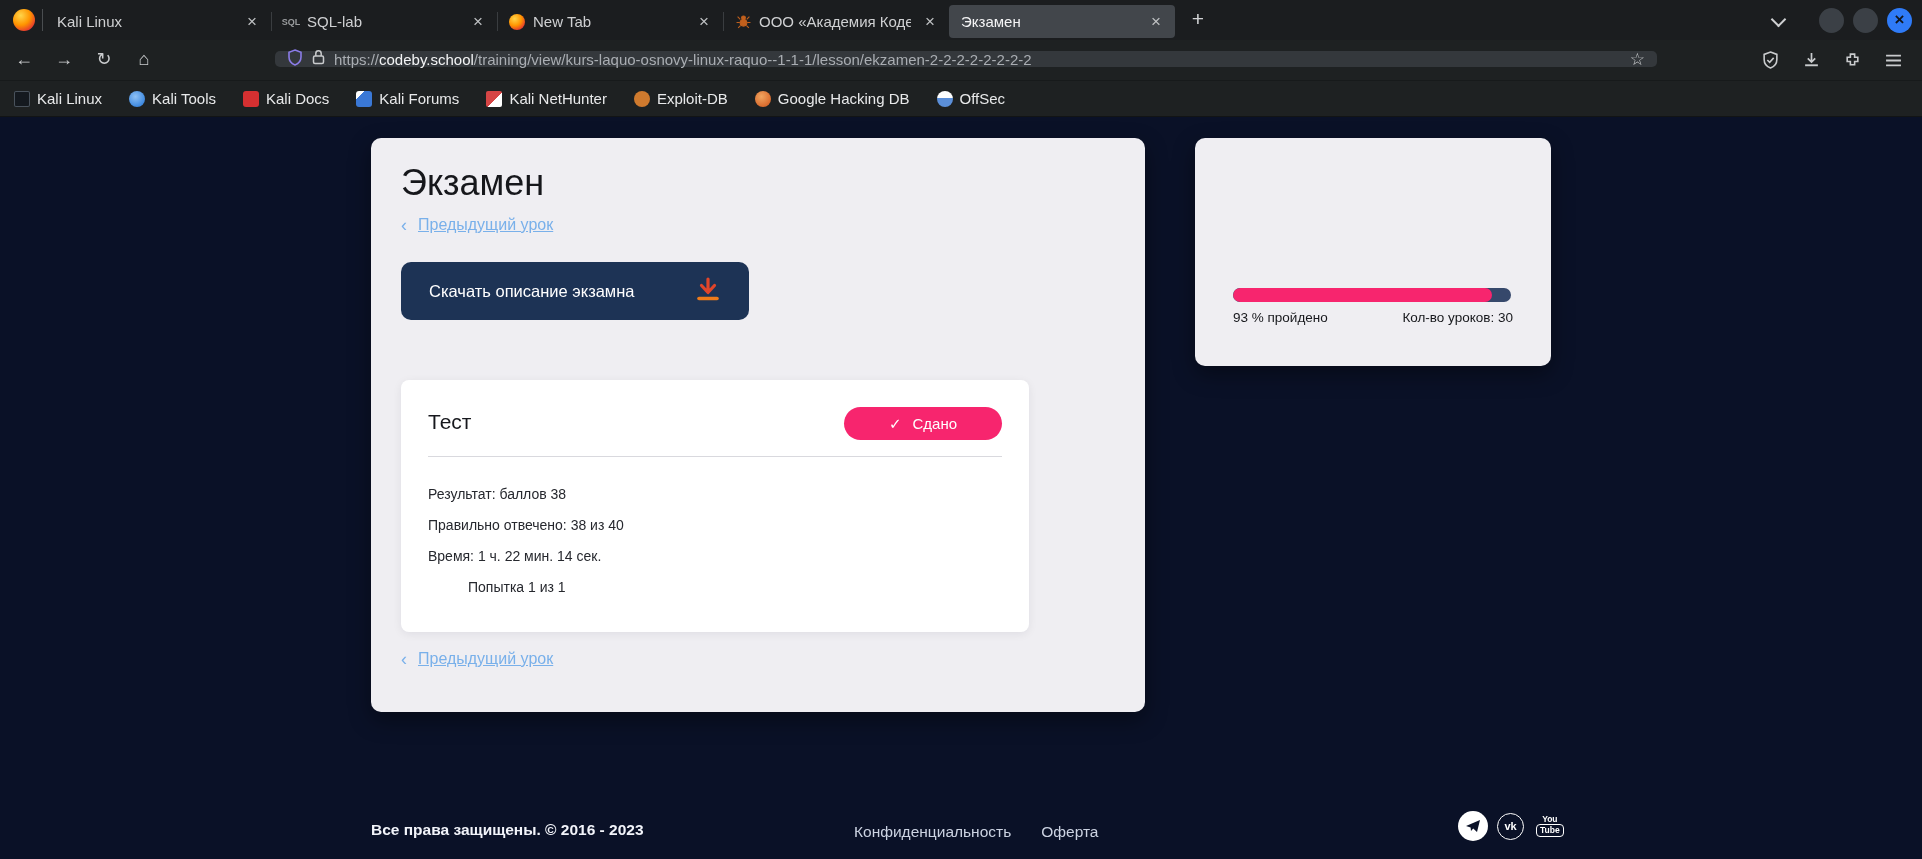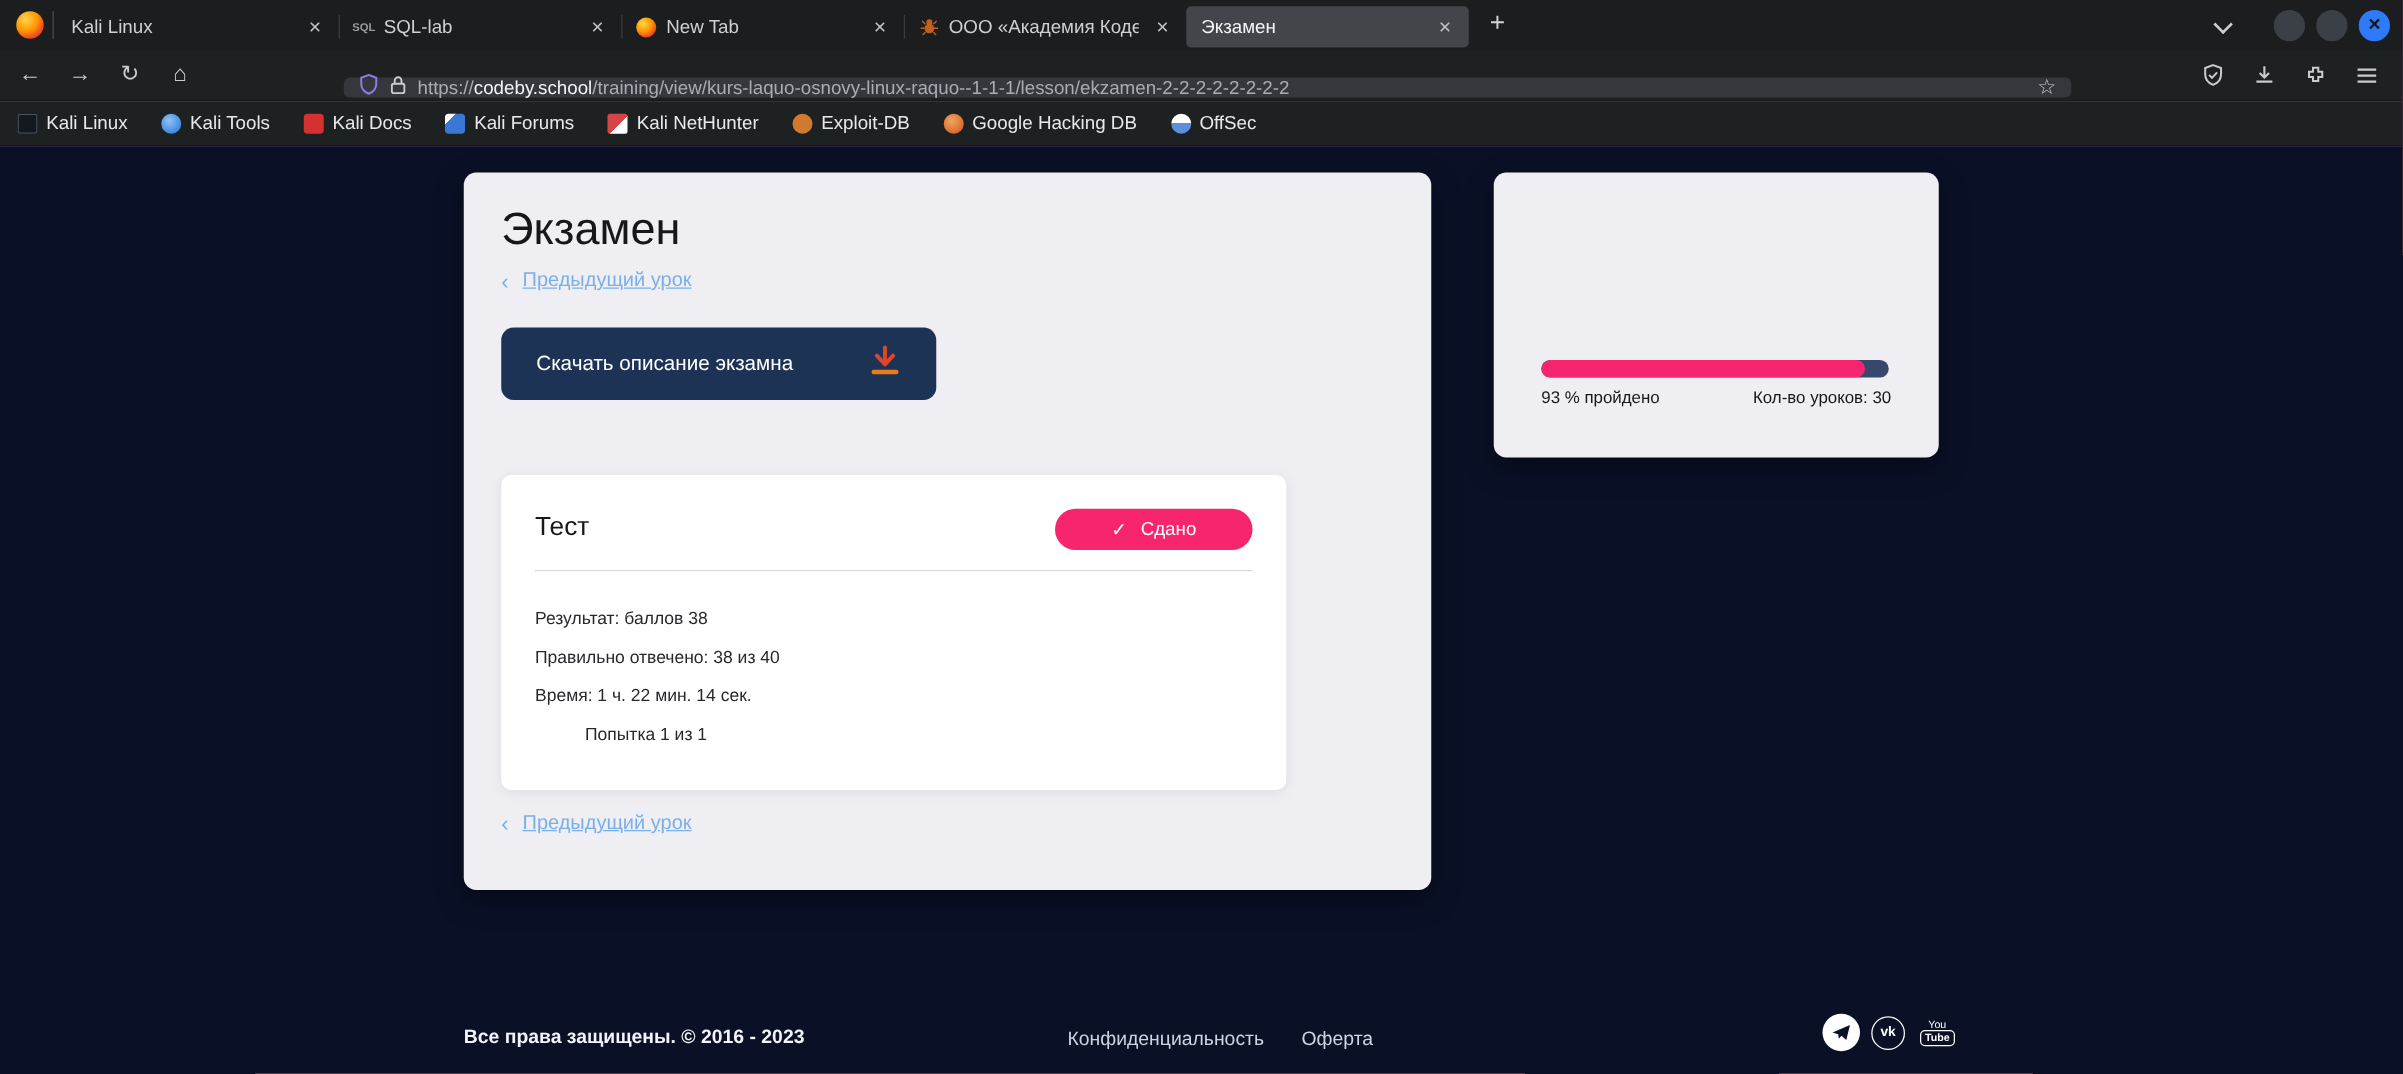--- a/index.html
+++ b/index.html
@@ -1,20 +1,20 @@
 <!DOCTYPE html>
 <html><head>
 <meta charset="utf-8">
 <style>
   * { margin:0; padding:0; box-sizing:border-box; }
   html,body { background:#000; }
   .screen {
     position:relative; width:1922px; height:859px; overflow:hidden;
     font-family:"Liberation Sans","DejaVu Sans",sans-serif;
-    background:#f9a8d4;
+    background:#7f1d1d;
   }
 
   
   .tabbar { position:absolute; top:0; left:0; right:0; height:40px; background:#1b1d1f; display:flex; align-items:center; }
   .app-firefox { width:22px; height:22px; border-radius:50%; margin:0 7px 0 13px;
     background:radial-gradient(circle at 35% 30%, #ffd54a 0%, #ff9500 45%, #e8402a 75%, #b5007f 100%); }
   .app-sep { width:1px; height:22px; background:#4a4d50; margin-right:2px; }
   .tab { width:226px; height:33px; margin-top:3px; display:flex; align-items:center; gap:8px;
     padding:0 8px 0 12px; border-radius:4px; color:#cfd0d2; font-size:15px; position:relative; }
   .tab + .tab::before { content:""; position:absolute; left:0; top:7px; height:19px; width:1px; background:#3a3d40; }
@@ -30,21 +30,21 @@
   .tabs-chevron::before { content:""; position:absolute; left:0; top:0; width:9px; height:9px;
     border-right:2px solid #cfd0d2; border-bottom:2px solid #cfd0d2; transform:rotate(45deg); }
   .win-controls { position:absolute; right:10px; top:8px; display:flex; gap:9px; align-items:center; }
   .win-btn { width:25px; height:25px; border-radius:50%; background:#3b4046; }
   .win-btn.close { background:#2f7bf7; color:#12161b; text-align:center; line-height:24px; font-size:17px; font-weight:bold; }
 
   
   .toolbar { position:absolute; top:40px; left:0; right:0; height:41px; background:#1e2122; border-bottom:1px solid #171a1b; }
   .nav-btns { position:absolute; left:8px; top:5px; display:flex; gap:8px; }
   .nav-icon { width:32px; height:30px; border-radius:4px; color:#c9cbcd; font-size:18px; text-align:center; line-height:29px; }
-  .urlbar { position:absolute; left:275px; top:22px; width:1382px; height:16px; background:#34383c; border-radius:5px;
+  .urlbar { position:absolute; left:275px; top:11px; width:1382px; height:16px; background:#34383c; border-radius:5px;
     display:flex; align-items:center; padding:0 12px; gap:9px; }
   .url-text { font-size:15px; color:#a9adb2; white-space:nowrap; overflow:hidden; }
   .url-text .domain { color:#f3f4f5; }
   .url-star { margin-left:auto; color:#c9cbcd; font-size:17px; }
   .toolbar-right { position:absolute; right:16px; top:6px; display:flex; gap:15px; align-items:center; }
   .tb-icon { width:26px; height:28px; color:#c9cbcd; display:flex; align-items:center; justify-content:center; }
 
   
   .bookmarksbar { position:absolute; top:81px; left:0; right:0; height:36px; background:#1e2122; border-bottom:1px solid #121415;
     display:flex; align-items:center; padding-left:14px; gap:27px; }
@@ -98,21 +98,21 @@
     font-size:13.5px; color:#17181c; }
 
   
   .footer-copyright { position:absolute; left:371px; top:704px; font-size:15.5px; font-weight:bold; color:#f2f4fa; }
   .footer-links { position:absolute; left:854px; top:706px; display:flex; gap:30px; font-size:15.5px; color:#ccd3e2; }
   .socials { position:absolute; left:1458px; top:694px; display:flex; gap:9px; align-items:center; }
   .soc-tg { width:30px; height:30px; border-radius:50%; background:#ffffff; display:flex; align-items:center; justify-content:center; }
   .soc-vk { width:27px; height:27px; border-radius:50%; border:1.5px solid #ffffff; color:#ffffff;
     display:flex; align-items:center; justify-content:center; font-size:11px; font-weight:bold; }
   .soc-yt { display:flex; flex-direction:column; align-items:center; color:#ffffff; margin-left:3px; }
-  .soc-yt .yt-top { font-size:8.5px; font-weight:normal; line-height:9px; }
+  .soc-yt .yt-top { font-size:8.5px; font-weight:bold; line-height:9px; }
   .soc-yt .yt-box { border:1.5px solid #ffffff; border-radius:4px; font-size:8.5px; font-weight:bold; padding:1px 3px; line-height:9px; }
 </style>
 </head>
 <body>
 
 <div class="screen">
 
   <div class="tabbar">
     <div class="app-firefox"></div>
     <div class="app-sep"></div>

